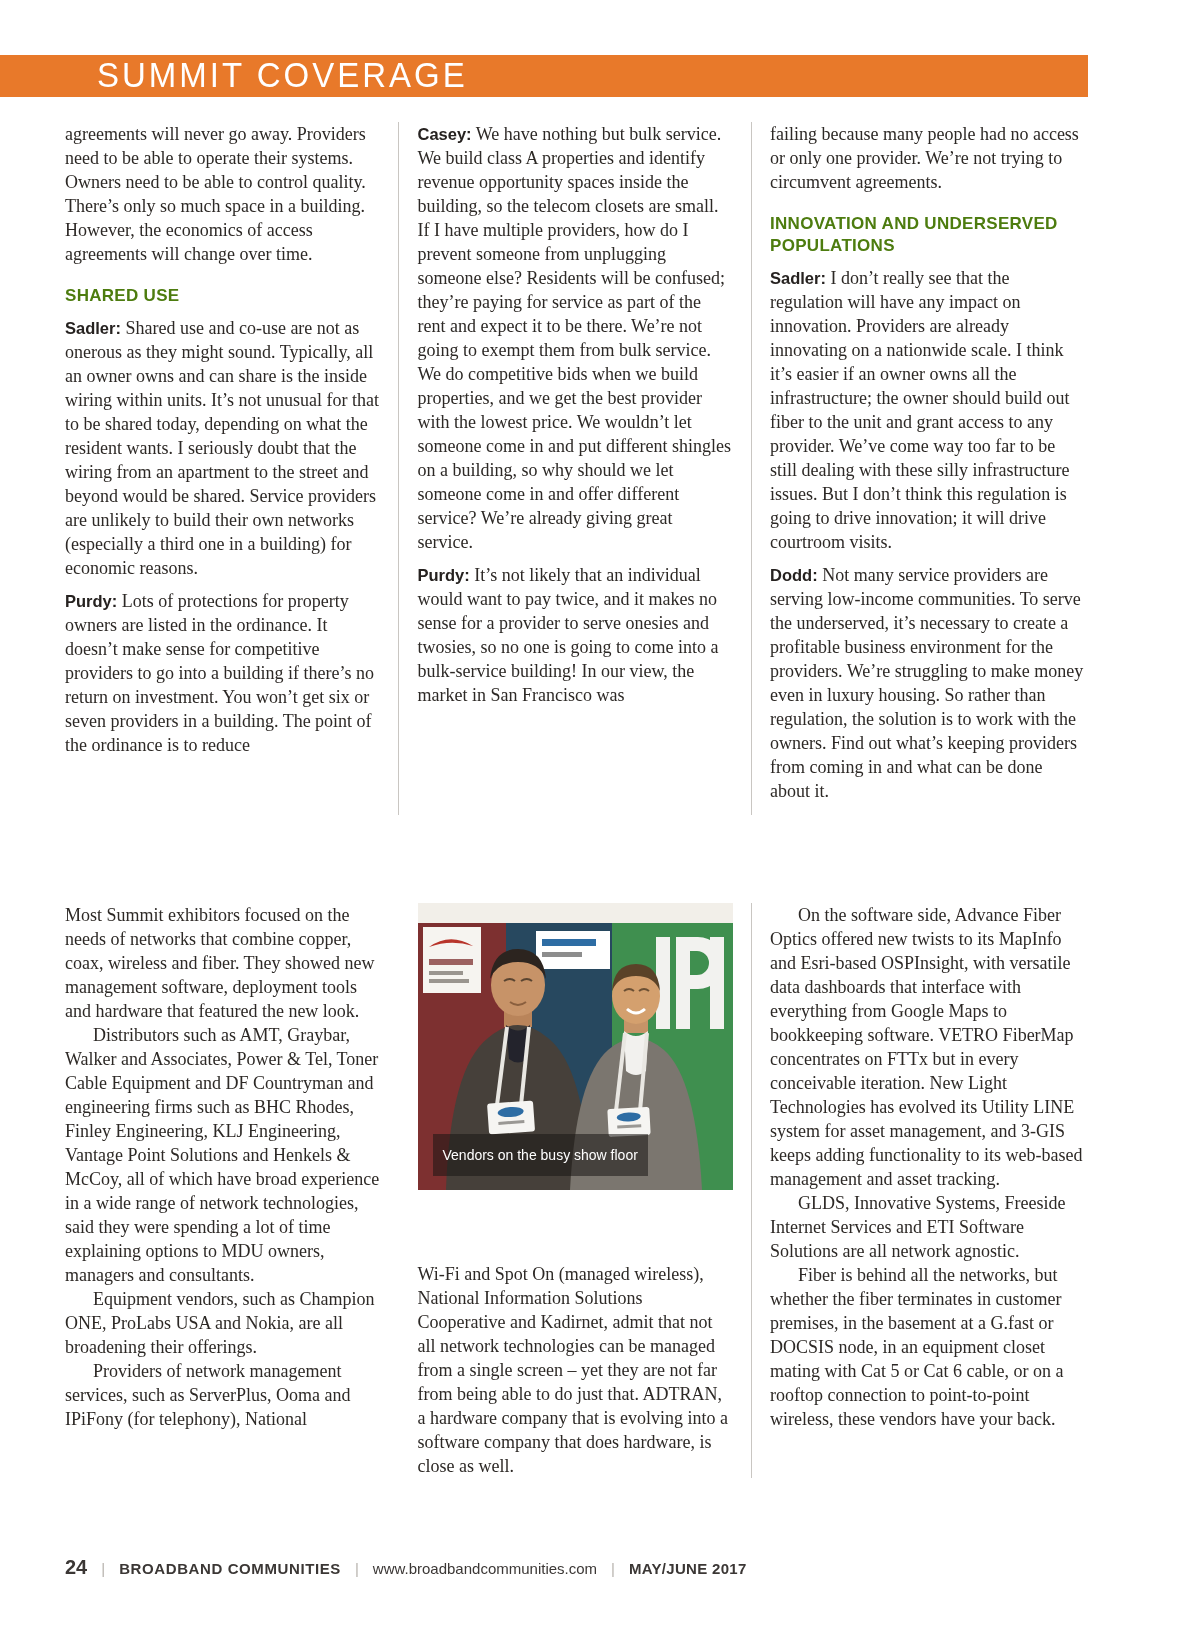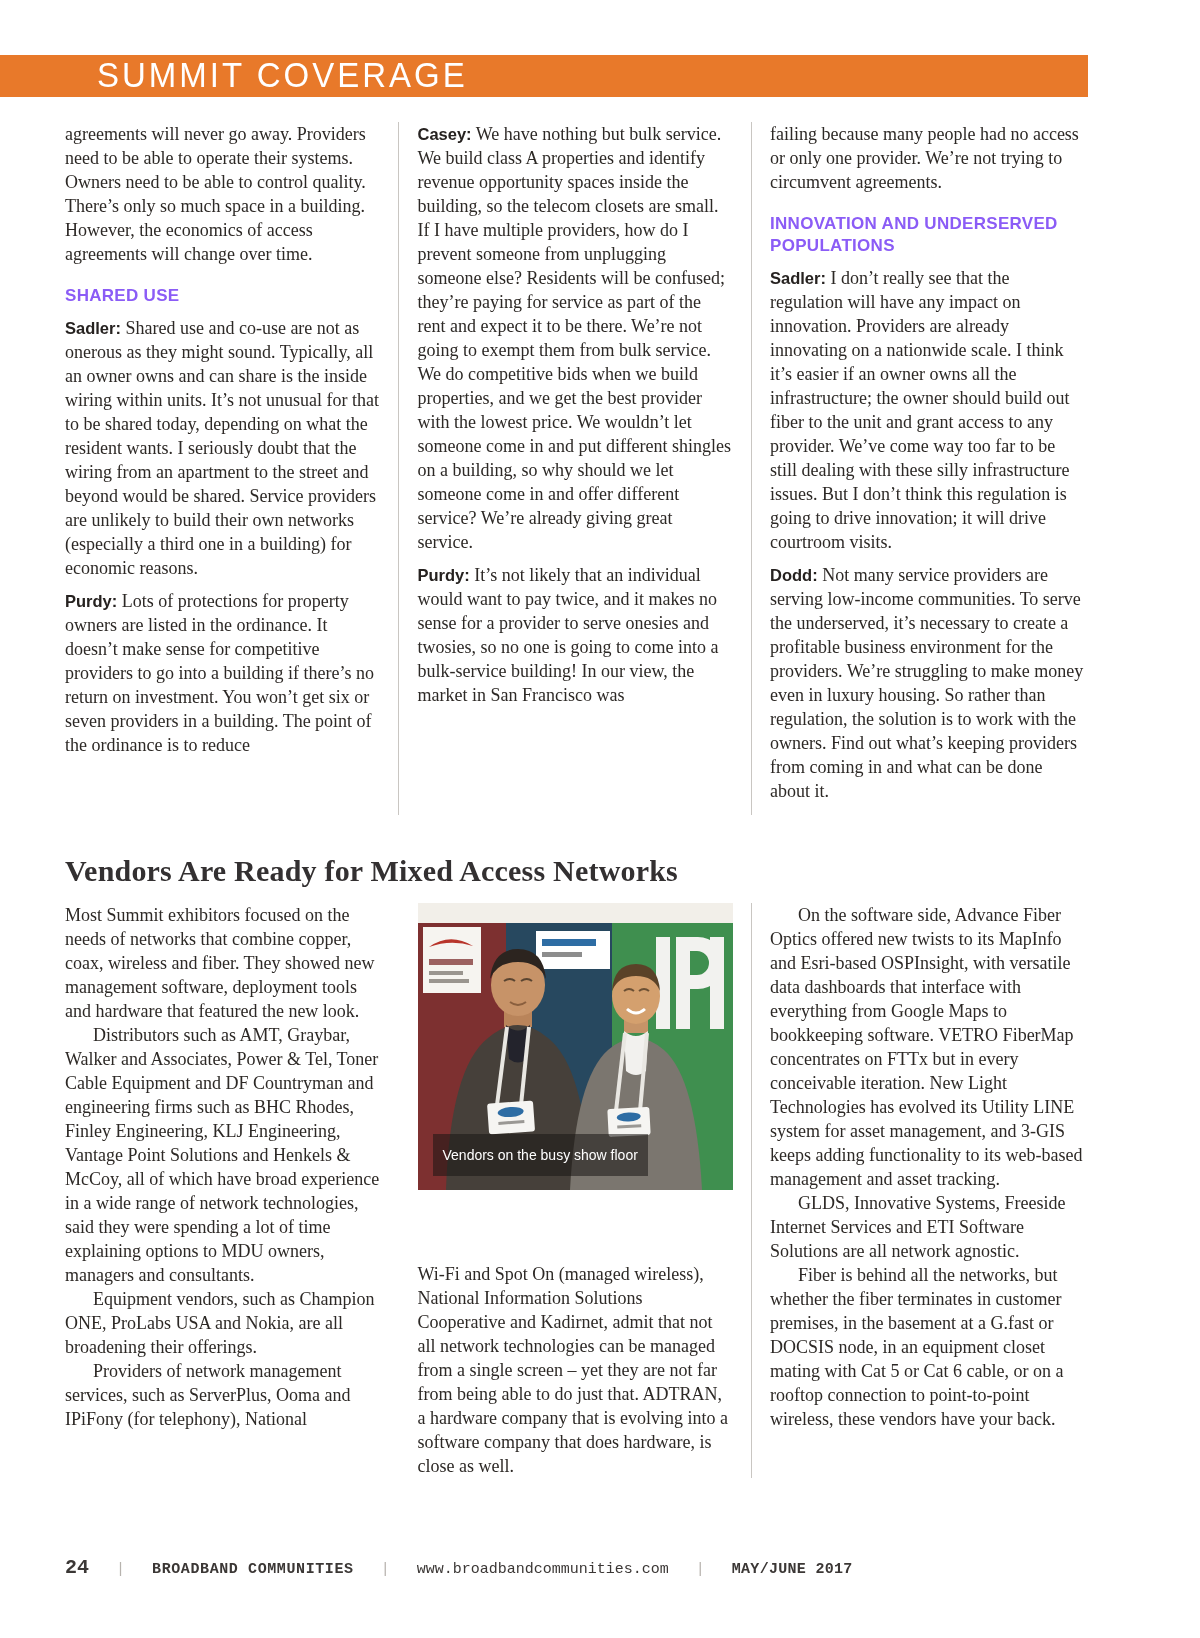--- a/index.html
+++ b/index.html
@@ -33,21 +33,21 @@
 
   
   p.body { font-size:18px; line-height:24px; text-align:left; }
   p.body + p.body { margin-top:9px; }
   .speaker {
     font-family:"Liberation Sans","DejaVu Sans",sans-serif;
     font-weight:700; font-size:16.5px; color:#262220;
   }
   .orange-head {
     font-family:"Liberation Sans","DejaVu Sans",sans-serif;
-    font-weight:700; font-size:17px; line-height:22px; color:#8b5cf6;
+    font-weight:700; font-size:17px; line-height:22px; color:#4d7c0f;
     letter-spacing:0.3px; margin-top:19px; margin-bottom:9px;
   }
   .indent { text-indent:28px; }
   p.flow { font-size:18px; line-height:24px; margin:0; }
 
   
   .headline2 {
     position:absolute; left:65px; top:854px;
     font-family:"Liberation Serif","DejaVu Serif",serif;
     font-weight:700; font-size:30px; color:#333031; letter-spacing:0.2px;
@@ -62,22 +62,22 @@
     position:absolute; left:15px; bottom:14px;
     background:rgba(25,22,20,0.55); color:#ffffff;
     font-family:"Liberation Sans","DejaVu Sans",sans-serif;
     font-size:14px; line-height:14px; padding:14px 10px; white-space:nowrap;
   }
   .photo-spacer { height:72px; }
 
   
   .footer {
     position:absolute; left:65px; top:1556px; width:1020px;
-    display:flex; align-items:baseline; gap:27px; color:#3b3735;
-    font-family:Liberation Mono, monospace;
+    display:flex; align-items:baseline; gap:14px; color:#3b3735;
+    font-family:Liberation Sans, sans-serif;
   }
   .footer .pagenum { font-weight:700; font-size:20px; }
   .footer .pipe { color:#b7b3ae; font-size:15px; }
   .footer .mag { font-weight:700; font-size:15px; letter-spacing:0.6px; }
   .footer .web { font-size:15px; }
   .footer .issue { font-weight:700; font-size:15px; letter-spacing:0.3px; }
 </style>
 </head>
 <body>
 
@@ -110,21 +110,20 @@
       </div>
 
     <div class="col">
       <p class="body">failing because many people had no access or only one provider. We’re not trying to circumvent agreements.</p>
       <h3 class="orange-head">INNOVATION AND UNDERSERVED POPULATIONS</h3>
       <p class="body"><strong class="speaker">Sadler:</strong> <span>I don’t really see that the regulation will have any impact on innovation. Providers are already innovating on a nationwide scale. I think it’s easier if an owner owns all the infrastructure; the owner should build out fiber to the unit and grant access to any provider. We’ve come way too far to be still dealing with these silly infrastructure issues. But I don’t think this regulation is going to drive innovation; it will drive courtroom visits.</span></p>
       <p class="body"><strong class="speaker">Dodd:</strong> <span>Not many service providers are serving low-income communities. To serve the underserved, it’s necessary to create a profitable business environment for the providers. We’re struggling to make money even in luxury housing. So rather than regulation, the solution is to work with the owners. Find out what’s keeping providers from coming in and what can be done about it.</span></p>
     </div>
   </div>
 
-  <h2 class="headline2">Vendors Are Ready for Mixed Access Networks</h2>
 
   <div class="columns bottom-cols">
 
     <div class="col">
       <p class="flow">Most Summit exhibitors focused on the needs of networks that combine copper, coax, wireless and fiber. They showed new management software, deployment tools and hardware that featured the new look.</p>
       <p class="flow indent">Distributors such as AMT, Graybar, Walker and Associates, Power &amp; Tel, Toner Cable Equipment and DF Countryman and engineering firms such as BHC Rhodes, Finley Engineering, KLJ Engineering, Vantage Point Solutions and Henkels &amp; McCoy, all of which have broad experience in a wide range of network technologies, said they were spending a lot of time explaining options to MDU owners, managers and consultants.</p>
       <p class="flow indent">Equipment vendors, such as Champion ONE, ProLabs USA and Nokia, are all broadening their offerings.</p>
       <p class="flow indent">Providers of network management services, such as ServerPlus, Ooma and IPiFony (for telephony), National</p>
     </div>
 

